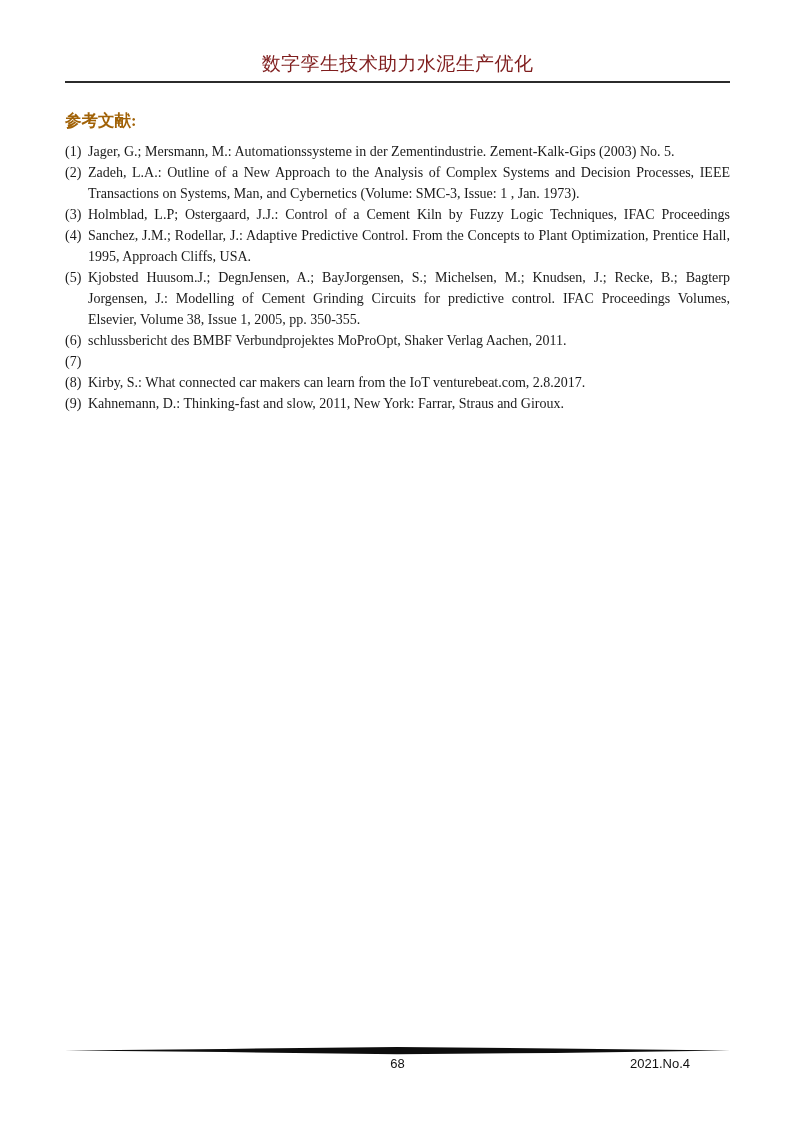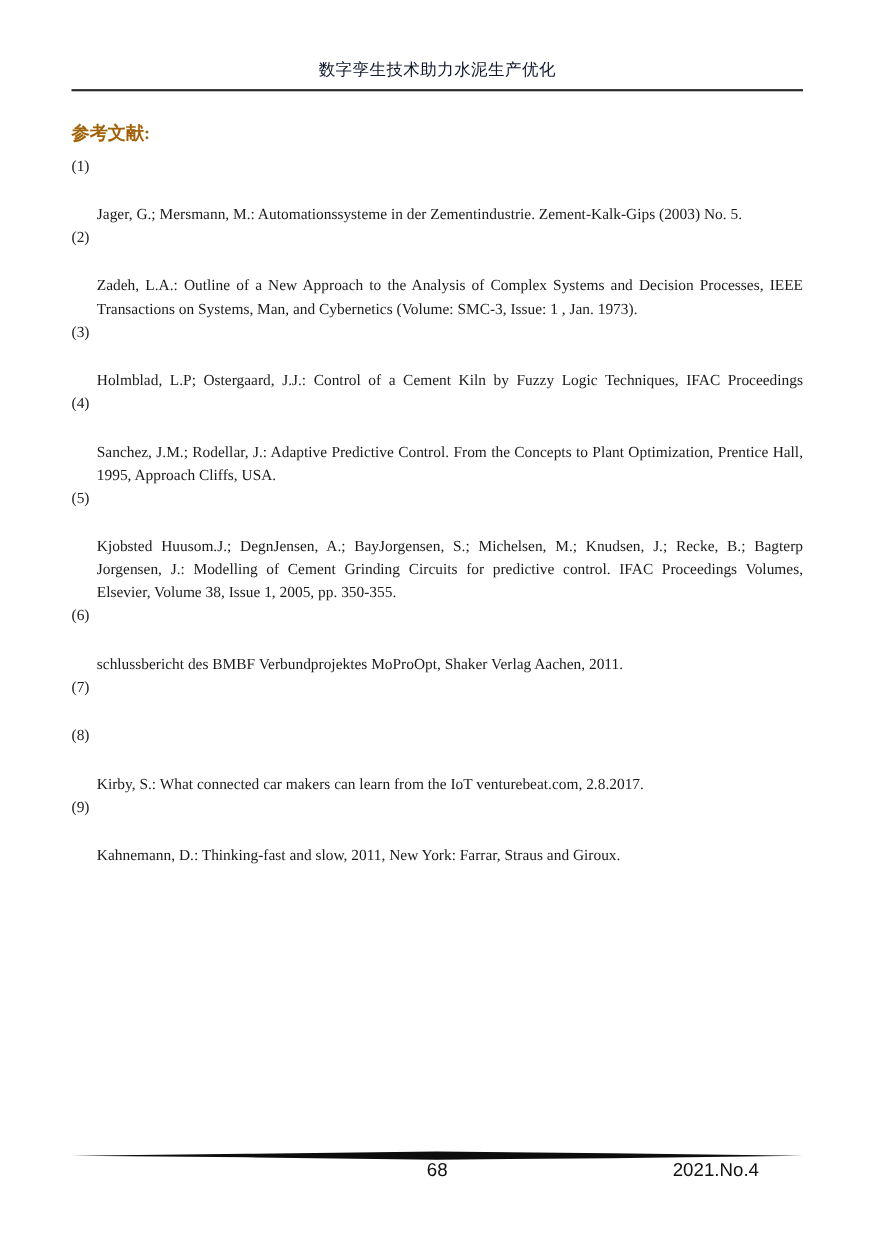--- a/index.html
+++ b/index.html
@@ -16,24 +16,24 @@
     font-family: "Liberation Serif", "DejaVu Serif", serif;
     box-sizing: border-box;
     overflow: hidden;
   }
   .content {
     padding: 0 63px 0 65px;
   }
   .header-title {
     padding-top: 54px;
     text-align: center;
-    font-size: 15px;
+    font-size: 19px;
     line-height: 20px;
     letter-spacing: 0.4px;
-    color: #0f172a;
+    color: #7f1d1d;
   }
   .header-rule {
     margin-top: 7px;
     border-top: 2px solid #2b2b2b;
     height: 0;
   }
   .refs-heading {
     margin: 26px 0 9px 0;
     font-size: 16.5px;
     font-weight: bold;
@@ -45,21 +45,20 @@
     display: flex;
     font-size: 14px;
     line-height: 21px;
   }
   .ref-num {
     flex: 0 0 23px;
   }
   .ref-lines {
     flex: 1 1 auto;
     min-width: 0;
-    margin-top: 44px;
   }
   .ref-line {
     text-align: justify;
     text-align-last: justify;
   }
   .ref-line.last {
     text-align: left;
     text-align-last: left;
   }
   .footer {
@@ -71,21 +70,21 @@
   }
   .footer-divider {
     display: block;
     width: 100%;
     height: 9px;
   }
   .footer-row {
     position: relative;
     margin-top: 1px;
     text-align: center;
-    font-size: 17px;
+    font-size: 13px;
     line-height: 15px;
     color: #111111;
   }
   .footer-issue {
     position: absolute;
     right: 40px;
     top: 0;
   }
 </style>
 </head>

